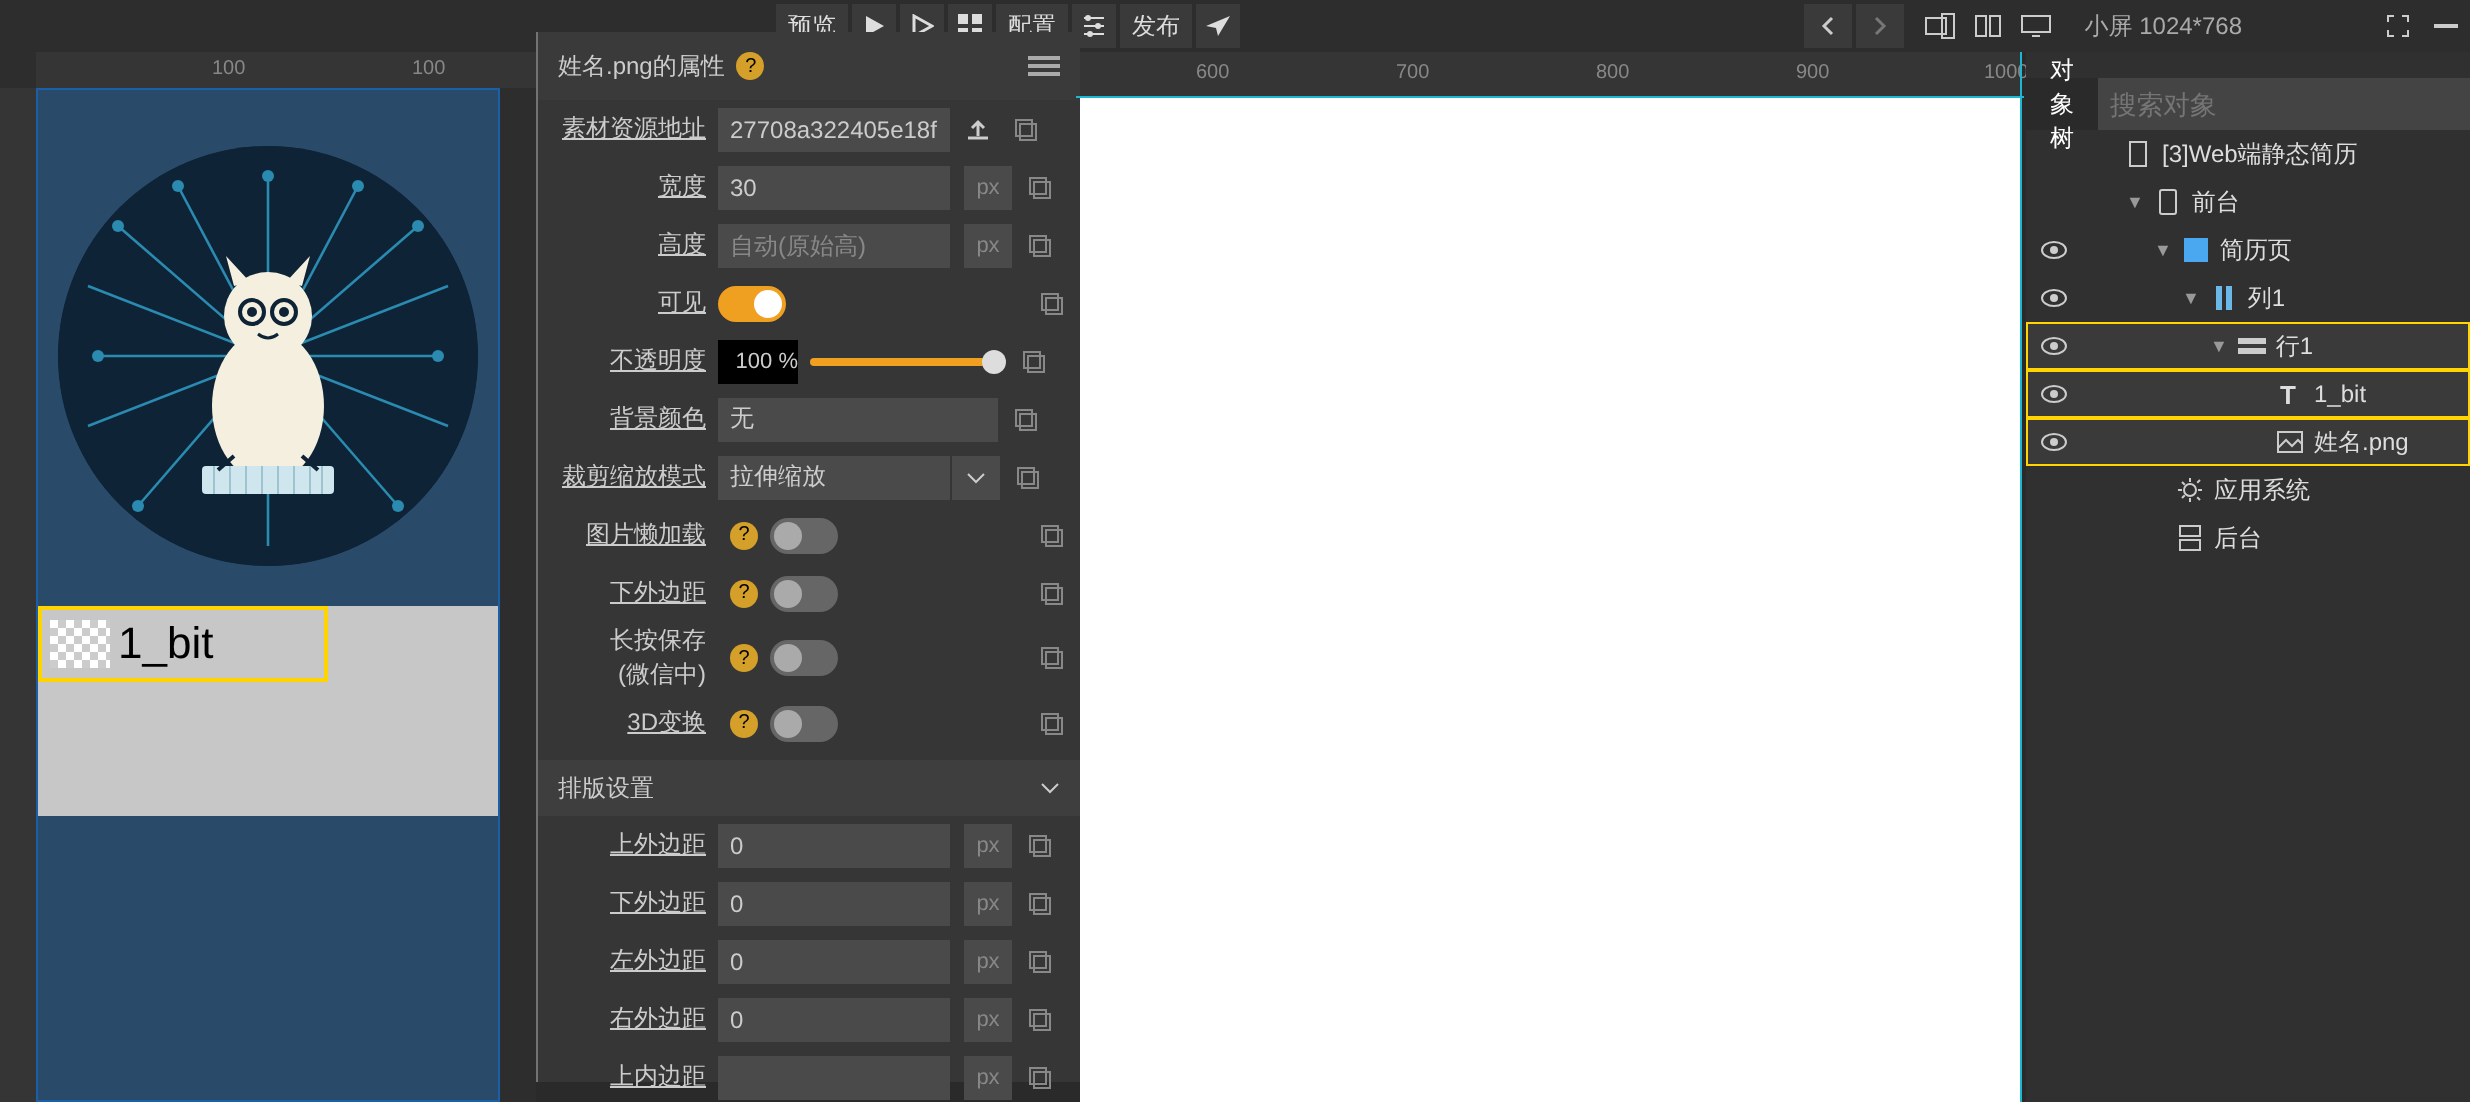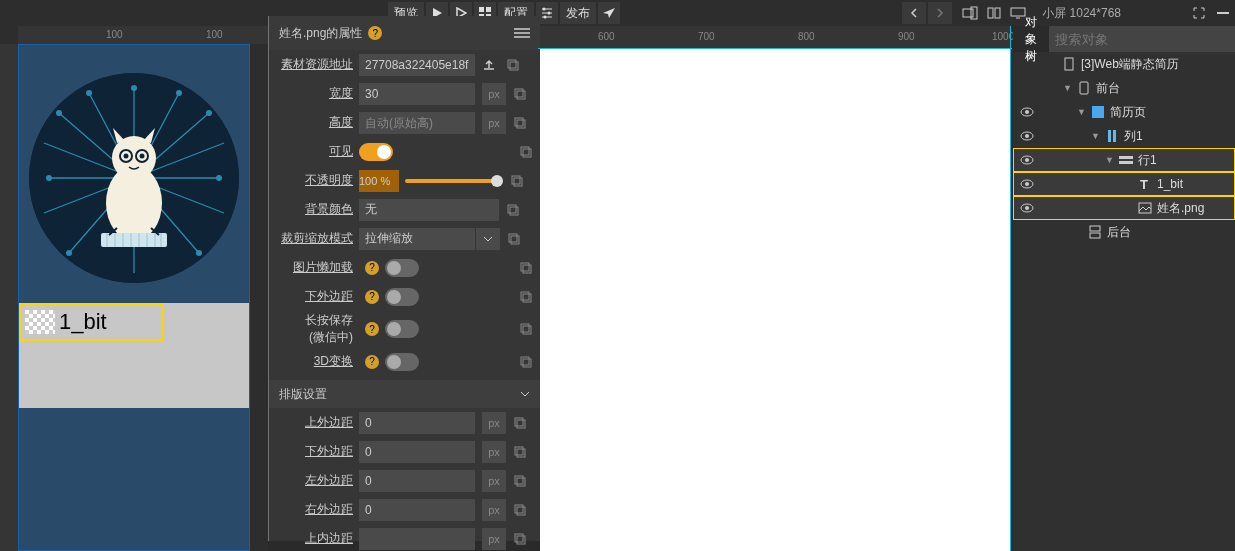--- a/index.html
+++ b/index.html
@@ -38,38 +38,38 @@
 .prop-row { height: 29px; display: flex; align-items: center; padding: 0 4px; }
 .prop-label { width: 86px; text-align: right; color: #ccc; padding-right: 6px; text-decoration: underline; }
 .prop-input { width: 116px; height: 22px; background: #4a4a4a; border: none; color: #ccc; padding: 0 6px; font-size: 12px; }
 .prop-input::placeholder { color: #888; }
 .prop-unit { width: 24px; height: 22px; background: #4a4a4a; color: #888; display: flex; align-items: center; justify-content: center; margin-left: 7px; font-size: 11px; }
 .link-ic { width: 20px; height: 20px; display: flex; align-items: center; justify-content: center; margin-left: 4px; cursor: pointer; }
 .toggle-on { width: 34px; height: 18px; background: #f0a020; border-radius: 9px; position: relative; cursor: pointer; }
 .toggle-on::after { content: ''; position: absolute; right: 2px; top: 2px; width: 14px; height: 14px; background: #fff; border-radius: 50%; }
 .toggle-off { width: 34px; height: 18px; background: #666; border-radius: 9px; position: relative; cursor: pointer; }
 .toggle-off::after { content: ''; position: absolute; left: 2px; top: 2px; width: 14px; height: 14px; background: #aaa; border-radius: 50%; }
-.opacity-input { width: 40px; height: 22px; background: #a16207; border: none; color: #ccc; text-align: left; font-size: 11px; }
+.opacity-input { width: 40px; height: 22px; background: #000000; border: none; color: #ccc; text-align: right; font-size: 11px; }
 .slider { width: 92px; height: 4px; background: #f0a020; margin: 0 6px; position: relative; border-radius: 2px; }
 .slider::after { content: ''; position: absolute; right: -6px; top: -4px; width: 12px; height: 12px; background: #ddd; border-radius: 50%; }
 .select-box { width: 116px; height: 22px; background: #4a4a4a; color: #ccc; display: flex; align-items: center; padding: 0 6px; cursor: pointer; }
 .select-arrow { width: 24px; height: 22px; background: #4a4a4a; display: flex; align-items: center; justify-content: center; margin-left: 1px; cursor: pointer; }
 .prop-label-2 { display: flex; flex-direction: column; align-items: flex-end; width: 86px; padding-right: 6px; }
 .section-hdr { height: 28px; background: #3e3e3e; display: flex; align-items: center; padding: 0 10px; justify-content: space-between; margin-top: 4px; cursor: pointer; }
 
 
 .mid-canvas { position: absolute; top: 48px; left: 540px; width: 470px; height: 503px; background: #fff; }
 .mid-ruler { position: absolute; top: 26px; left: 540px; width: 470px; height: 22px; background: #353535; color: #888; font-size: 10px; }
 .mid-ruler span { position: absolute; top: 5px; }
 .cyan-line-h { position: absolute; top: 48px; left: 538px; width: 474px; height: 1px; background: #1ab8d4; }
 .cyan-line-v { position: absolute; top: 26px; left: 1010px; width: 1px; height: 525px; background: #1ab8d4; }
 
 
 .tree-panel { position: absolute; top: 26px; right: 0; width: 222px; height: 525px; background: #303030; }
-.tree-header { height: 26px; display: flex; background: #3b82f6; }
+.tree-header { height: 26px; display: flex; background: #3b82f6; margin-top: 13px; }
 .tree-tab { padding: 0 12px; display: flex; align-items: center; background: #2a2a2a; color: #fff; cursor: pointer; }
 .tree-search { flex: 1; background: #444; border: none; color: #ccc; padding: 0 6px; }
 .tree-row { height: 24px; display: flex; align-items: center; cursor: pointer; }
 .tree-row.selected { outline: 1px solid #ffd400; outline-offset: -1px; background: #3a3a3a; }
 .eye-ic { width: 28px; display: flex; justify-content: center; }
 .tri { color: #999; margin-right: 4px; font-size: 9px; }
 .tree-txt { color: #ddd; }
 .tree-ic { width: 16px; height: 14px; margin-right: 4px; display: flex; align-items: center; justify-content: center; }
 </style>
 </head>
@@ -553,20 +553,30 @@
     <div class="tree-ic">
         <svg width="14" height="12">
           <rect x="1" y="1" width="12" height="10" fill="none" stroke="#ccc"></rect>
           <path d="M1 9 L5 5 L8 8 L11 5 L13 7" fill="none" stroke="#ccc"></path>
         </svg>
       </div>
     <span class="tree-txt">姓名.png</span>
   </div>
 
 
+  <div class="tree-row">
+    <div style="width:74px"></div>
+    <div class="tree-ic">
+        <svg width="14" height="14">
+          <circle cx="7" cy="7" r="3" fill="none" stroke="#ccc"></circle>
+          <path d="M7 1 v2 M7 11 v2 M1 7 h2 M11 7 h2 M3 3 l1.4 1.4 M10.6 10.6 L12 12 M3 11 l1.4-1.4 M10.6 3.4 L12 2" stroke="#ccc"></path>
+        </svg>
+      </div>
+    <span class="tree-txt">应用系统</span>
+  </div>
 
   <div class="tree-row">
     <div style="width:74px"></div>
     <div class="tree-ic">
         <svg width="12" height="14">
           <rect x="1" y="1" width="10" height="5" fill="none" stroke="#ccc"></rect>
           <rect x="1" y="8" width="10" height="5" fill="none" stroke="#ccc"></rect>
         </svg>
       </div>
     <span class="tree-txt">后台</span>

